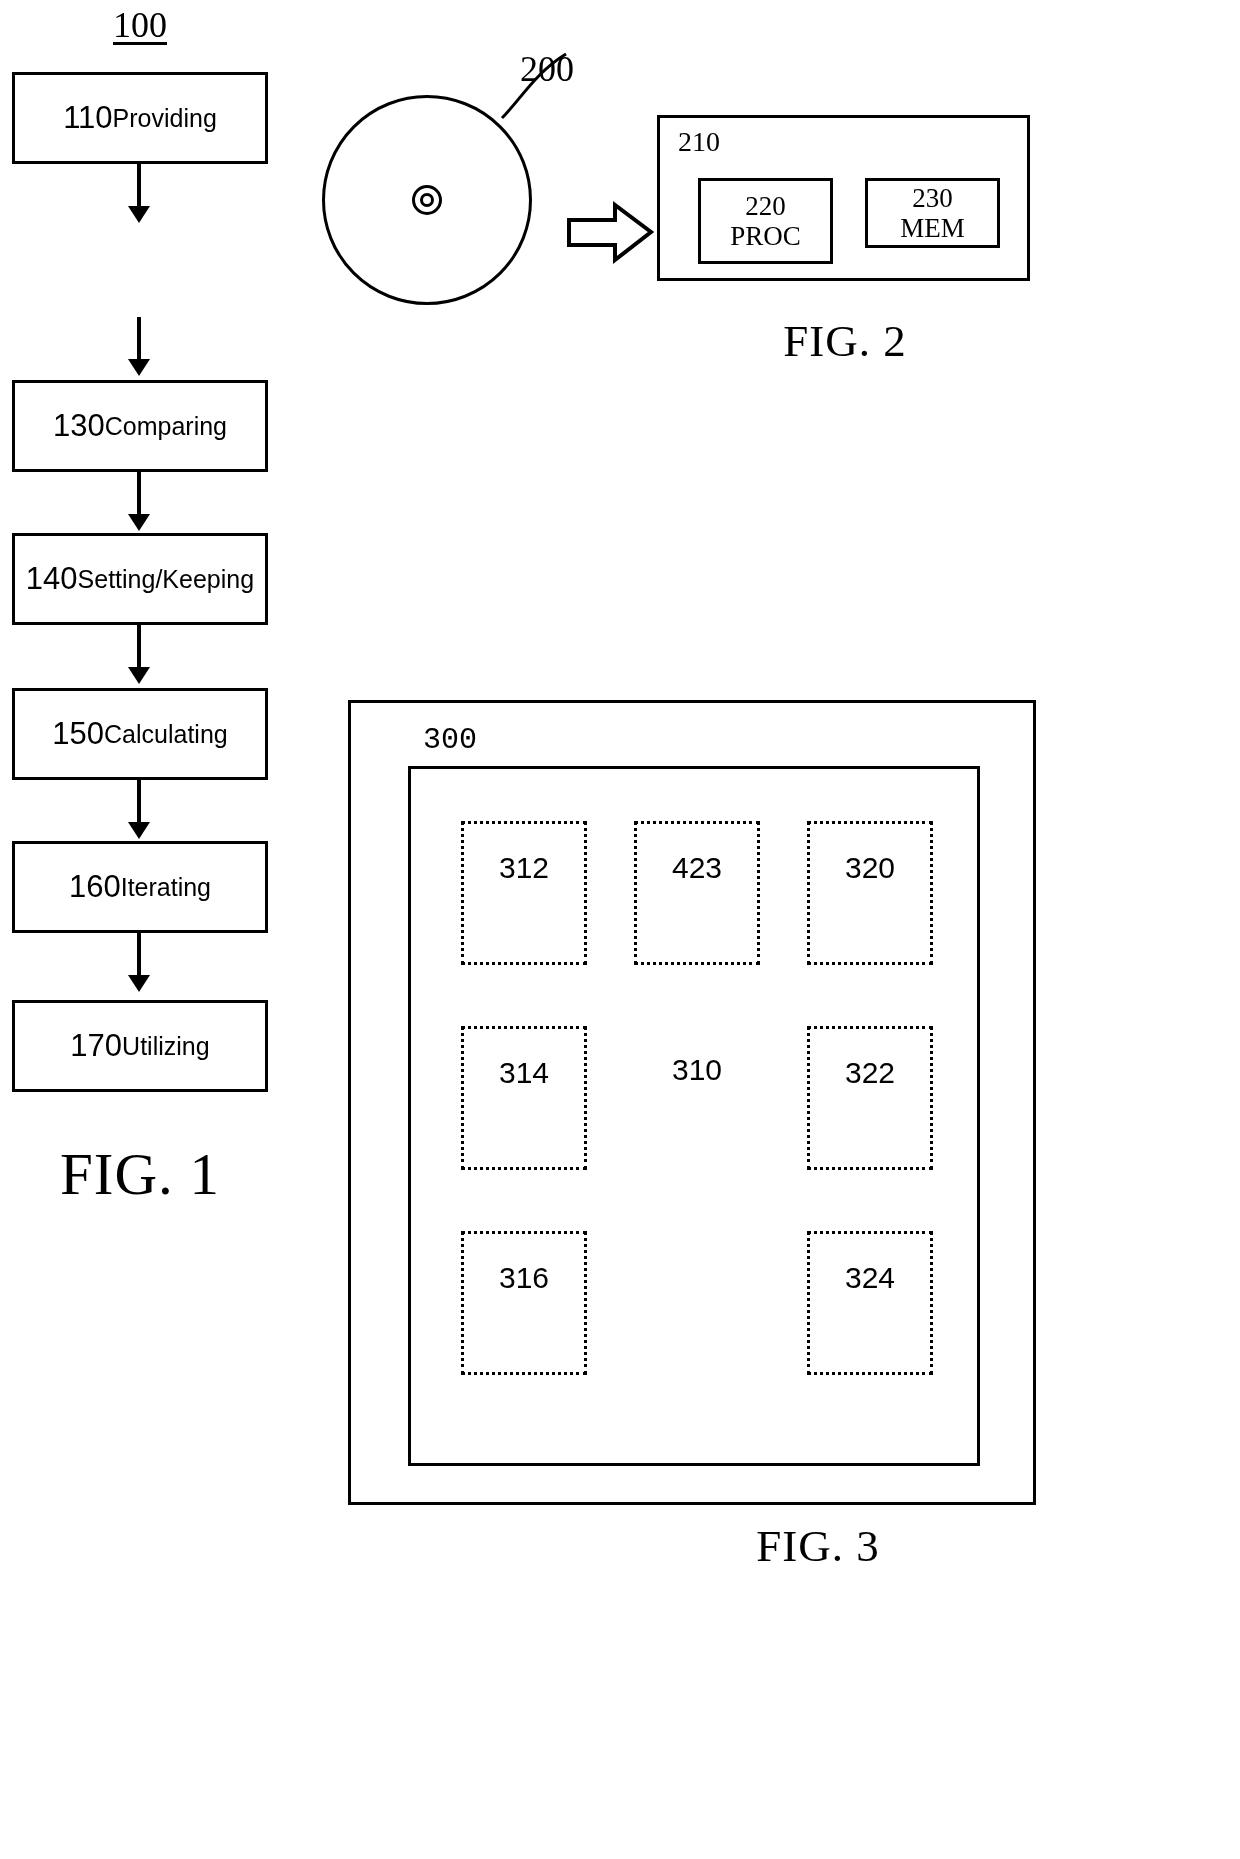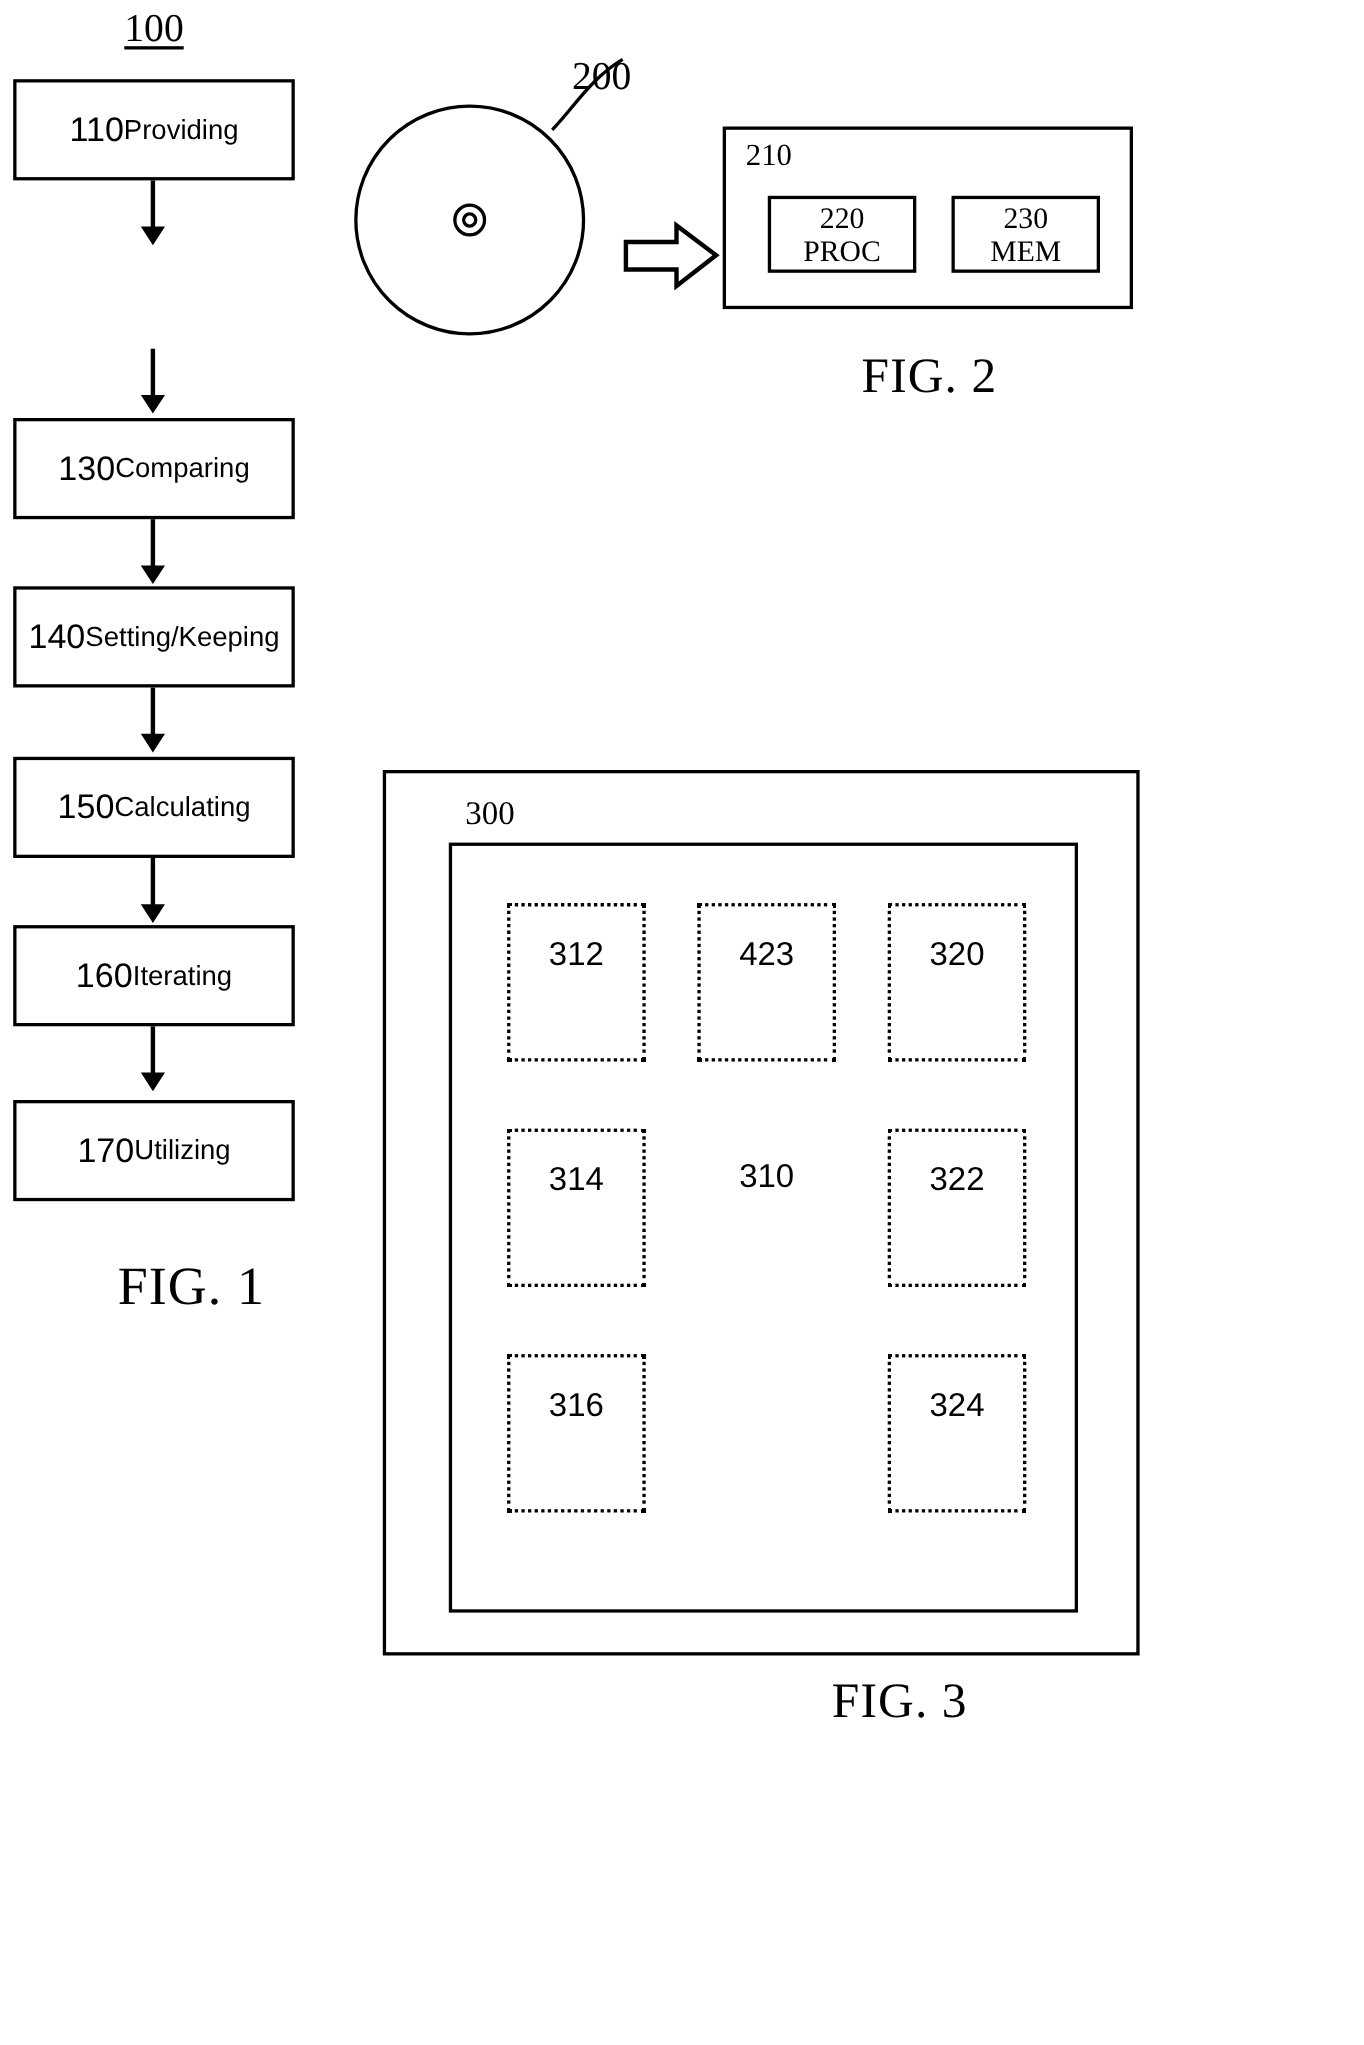--- a/index.html
+++ b/index.html
@@ -81,23 +81,22 @@
     border-right: 11px solid transparent;
     border-top: 17px solid #000;
   }
   #fig1-caption {
     position: absolute;
     left: 0;
     top: 1140px;
     width: 280px;
     text-align: center;
     font-family: "Liberation Serif", serif;
-    font-size: 49px;
+    font-size: 59px;
     letter-spacing: 1px;
-    margin-left: 34px;
   }
 
   
   #fig2 {
     position: absolute;
     left: 300px;
     top: 40px;
     width: 800px;
     height: 380px;
   }
@@ -182,21 +181,21 @@
     border: 3px solid #000;
     box-sizing: border-box;
     display: flex;
     flex-direction: column;
     align-items: center;
     justify-content: center;
     font-family: "Liberation Serif", serif;
   }
   .sysblk .snum { font-size: 27px; line-height: 30px; }
   .sysblk .sname { font-size: 27px; line-height: 31px; }
-  #proc-box { left: 38px; width: 135px; height: 70px; }
+  #proc-box { left: 38px; width: 135px; height: 86px; }
   #mem-box  { left: 205px; width: 135px; height: 70px; }
   #fig2-caption {
     position: absolute;
     left: 320px;
     top: 275px;
     width: 450px;
     text-align: center;
     font-family: "Liberation Serif", serif;
     font-size: 45px;
     letter-spacing: 1px;
@@ -216,21 +215,21 @@
     top: 0;
     width: 688px;
     height: 805px;
     border: 3px solid #000;
     box-sizing: border-box;
   }
   #fig3-ref {
     position: absolute;
     left: 72px;
     top: 20px;
-    font-family: Liberation Serif, serif;
+    font-family: Liberation Mono, monospace;
     font-size: 30px;
   }
   #fig3-inner {
     position: absolute;
     left: 57px;
     top: 63px;
     width: 572px;
     height: 700px;
     border: 3px solid #000;
     box-sizing: border-box;

